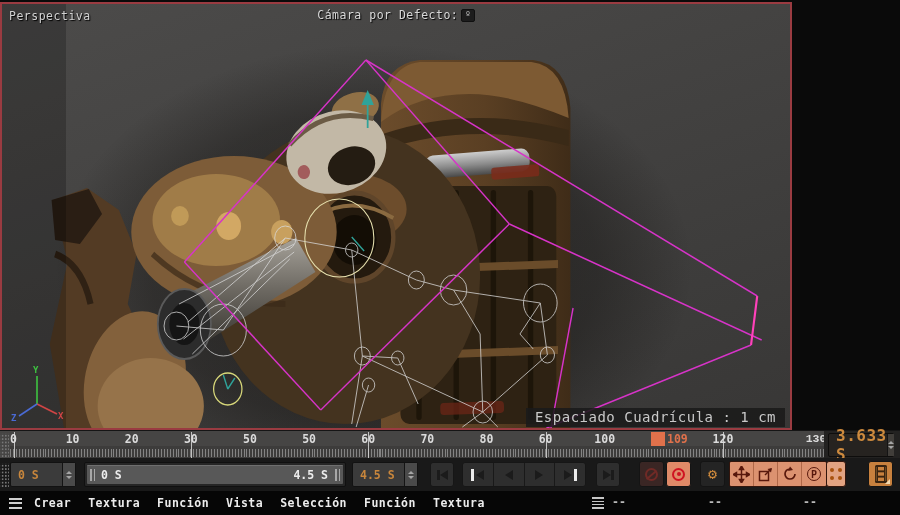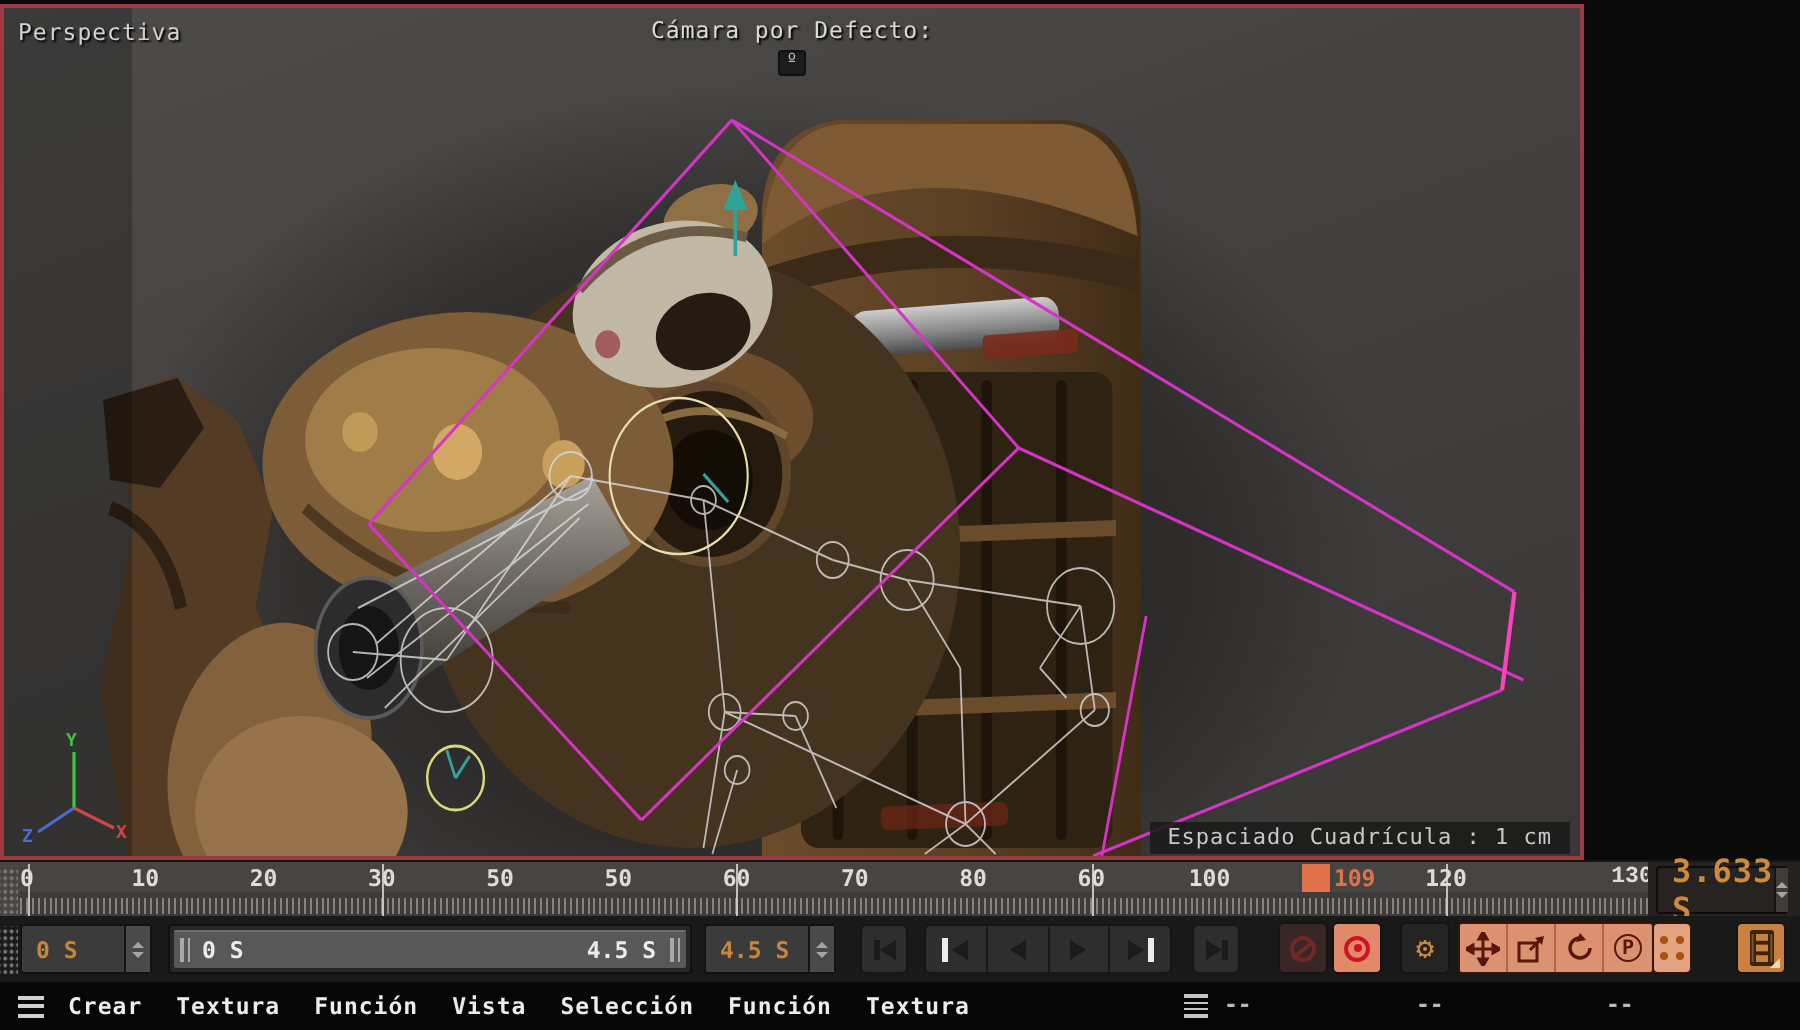--- a/index.html
+++ b/index.html
@@ -8,25 +8,25 @@
   #app { position:relative; width:900px; height:515px; background:#0a0a0a; }
 
   
   #viewport { position:absolute; left:0; top:2px; width:792px; height:428px;
     border:2px solid #9a3b41; background:linear-gradient(160deg,#4c4b4a 0%,#434241 45%,#383736 100%); overflow:hidden; }
   .scene-svg { position:absolute; left:0; top:0; width:100%; height:100%; }
   .tint { position:absolute; top:0; bottom:0; background:rgba(0,0,0,0.22); pointer-events:none; }
   .tint-left { left:0; width:64px; }
   .tint-right { left:822px; right:0; }
   .vp-label { position:absolute; left:7px; top:5px; font-size:11.5px; color:#d2d2d2; text-shadow:1px 1px 1px #000; letter-spacing:0.5px; }
-  .vp-cam { position:absolute; left:0; right:0; top:4px; display:flex; justify-content:center; align-items:center; gap:3px;flex-direction:column; }
+  .vp-cam { position:absolute; left:0; right:0; top:4px; display:flex; justify-content:center; align-items:center; gap:3px; }
   .vp-cam-text { font-size:11.5px; color:#d8d8d8; text-shadow:1px 1px 1px #000; letter-spacing:0.5px; }
   .vp-cam-badge { font-size:9px; color:#b8b8b8; background:#1d1d1d; border:1px solid #101010; border-radius:2px; padding:0 3px; line-height:11px; }
   .grid-info { position:absolute; right:5px; bottom:1px; background:rgba(26,26,26,0.88); color:#c9c9c9;
-    font-size:11px; padding:1px 9px 2px 9px; letter-spacing:0.5px; }
+    font-size:14px; padding:1px 9px 2px 9px; letter-spacing:0.5px; }
   .axis-gizmo { position:absolute; left:8px; bottom:6px; }
 
   
   #ruler-row { position:absolute; left:0; top:430px; width:900px; height:28px; background:#464544; border-top:1px solid #151515; }
   .grip { position:absolute; left:0; top:2px; width:9px; height:24px;
     background-image:radial-gradient(#787878 0.8px, transparent 1.1px); background-size:3.2px 3.4px; background-position:1px 1px; }
   #ruler-area { position:absolute; left:10px; top:0; width:814px; height:28px; overflow:hidden; }
   .tickstrip-minor { position:absolute; left:0; right:0; bottom:2px; height:8px;
     background-image:repeating-linear-gradient(90deg,#9b9b9b 0 1px, transparent 1px 2.956px); opacity:0.75; }
   .tickstrip-strip { position:absolute; left:0; right:0; bottom:0; height:13px; background:rgba(0,0,0,0.12); }

